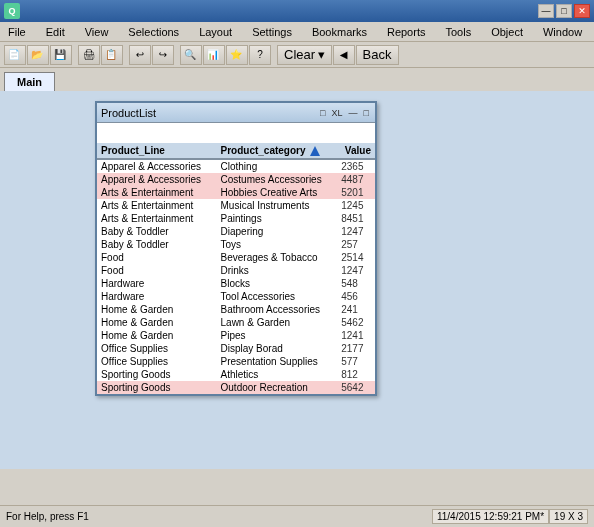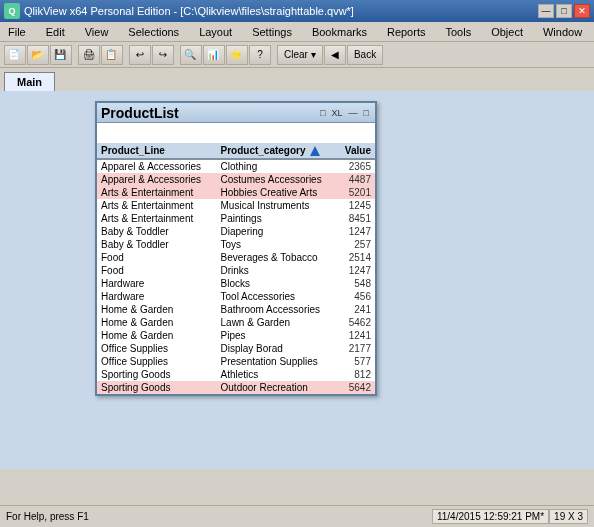--- a/index.html
+++ b/index.html
@@ -88,21 +88,21 @@
       background: linear-gradient(to bottom, #e8e4de, #ccc8c0);
       display: flex; align-items: center; justify-content: center;
       font-size: 10px; cursor: pointer;
     }
     .tb-sep { width: 4px; }
     .tb-btn-wide {
       padding: 0 6px; height: 20px;
       border: 1px solid #b0a898;
       background: linear-gradient(to bottom, #e8e4de, #ccc8c0);
       display: flex; align-items: center; gap: 3px;
-      font-size: 10px; cursor: pointer;
+      font-size: 13px; cursor: pointer;
     }
     .tab {
       padding: 3px 12px;
       background: #e8e4de;
       border: 1px solid #b0a898;
       border-bottom: none;
       font-size: 11px;
       cursor: pointer;
       margin-right: 8px;
     }
@@ -134,21 +134,21 @@
     .qv-table-header {
       background: linear-gradient(to bottom, #d0e0f0, #b0c8e0);
       height: 20px;
       display: flex;
       align-items: center;
       padding: 0 4px;
       justify-content: space-between;
       border-bottom: 1px solid #8090a0;
     }
     .qv-table-title {
-      font-size: 14px; font-weight: bold; color: #000;
+      font-size: 11px; font-weight: normal; color: #000;
     }
     .qv-table-controls {
       display: flex; gap: 2px; align-items: center;
     }
     .qv-ctrl-btn {
       font-size: 9px; color: #333; padding: 0 2px; cursor: pointer;
     }
 
     
     .sort-arrow {
@@ -178,21 +178,21 @@
     }
     .data-table th:last-child {
       text-align: right;
     }
     .data-table td {
       padding: 1px 4px;
       font-size: 10px;
       white-space: nowrap;
     }
     .data-table td:last-child {
-      text-align: right;
+      text-align: left;
       color: #333;
     }
     .row-white { background: #ffffff; }
     .row-pink { background: #f8d0d0; }
 
     
     .table-scroll-area {
       position: relative;
       overflow: hidden;
     }
@@ -219,21 +219,20 @@
       padding: 1px 4px;
       background: #e8e4de;
     }
   </style>
 </head>
 <body>
 
 <div class="title-bar">
   <div class="title-bar-left">
     <div class="title-bar-icon">Q</div>
-    <span class="title-bar-text">QlikView x64 Personal Edition - [C:\Qlikview\files\straighttable.qvw*]</span>
   </div>
   <div class="title-bar-controls">
     <div class="title-btn">—</div>
     <div class="title-btn">□</div>
     <div class="title-btn close">✕</div>
   </div>
 </div>
 
 <div class="menu-bar">
   <span class="menu-item">File</span>

